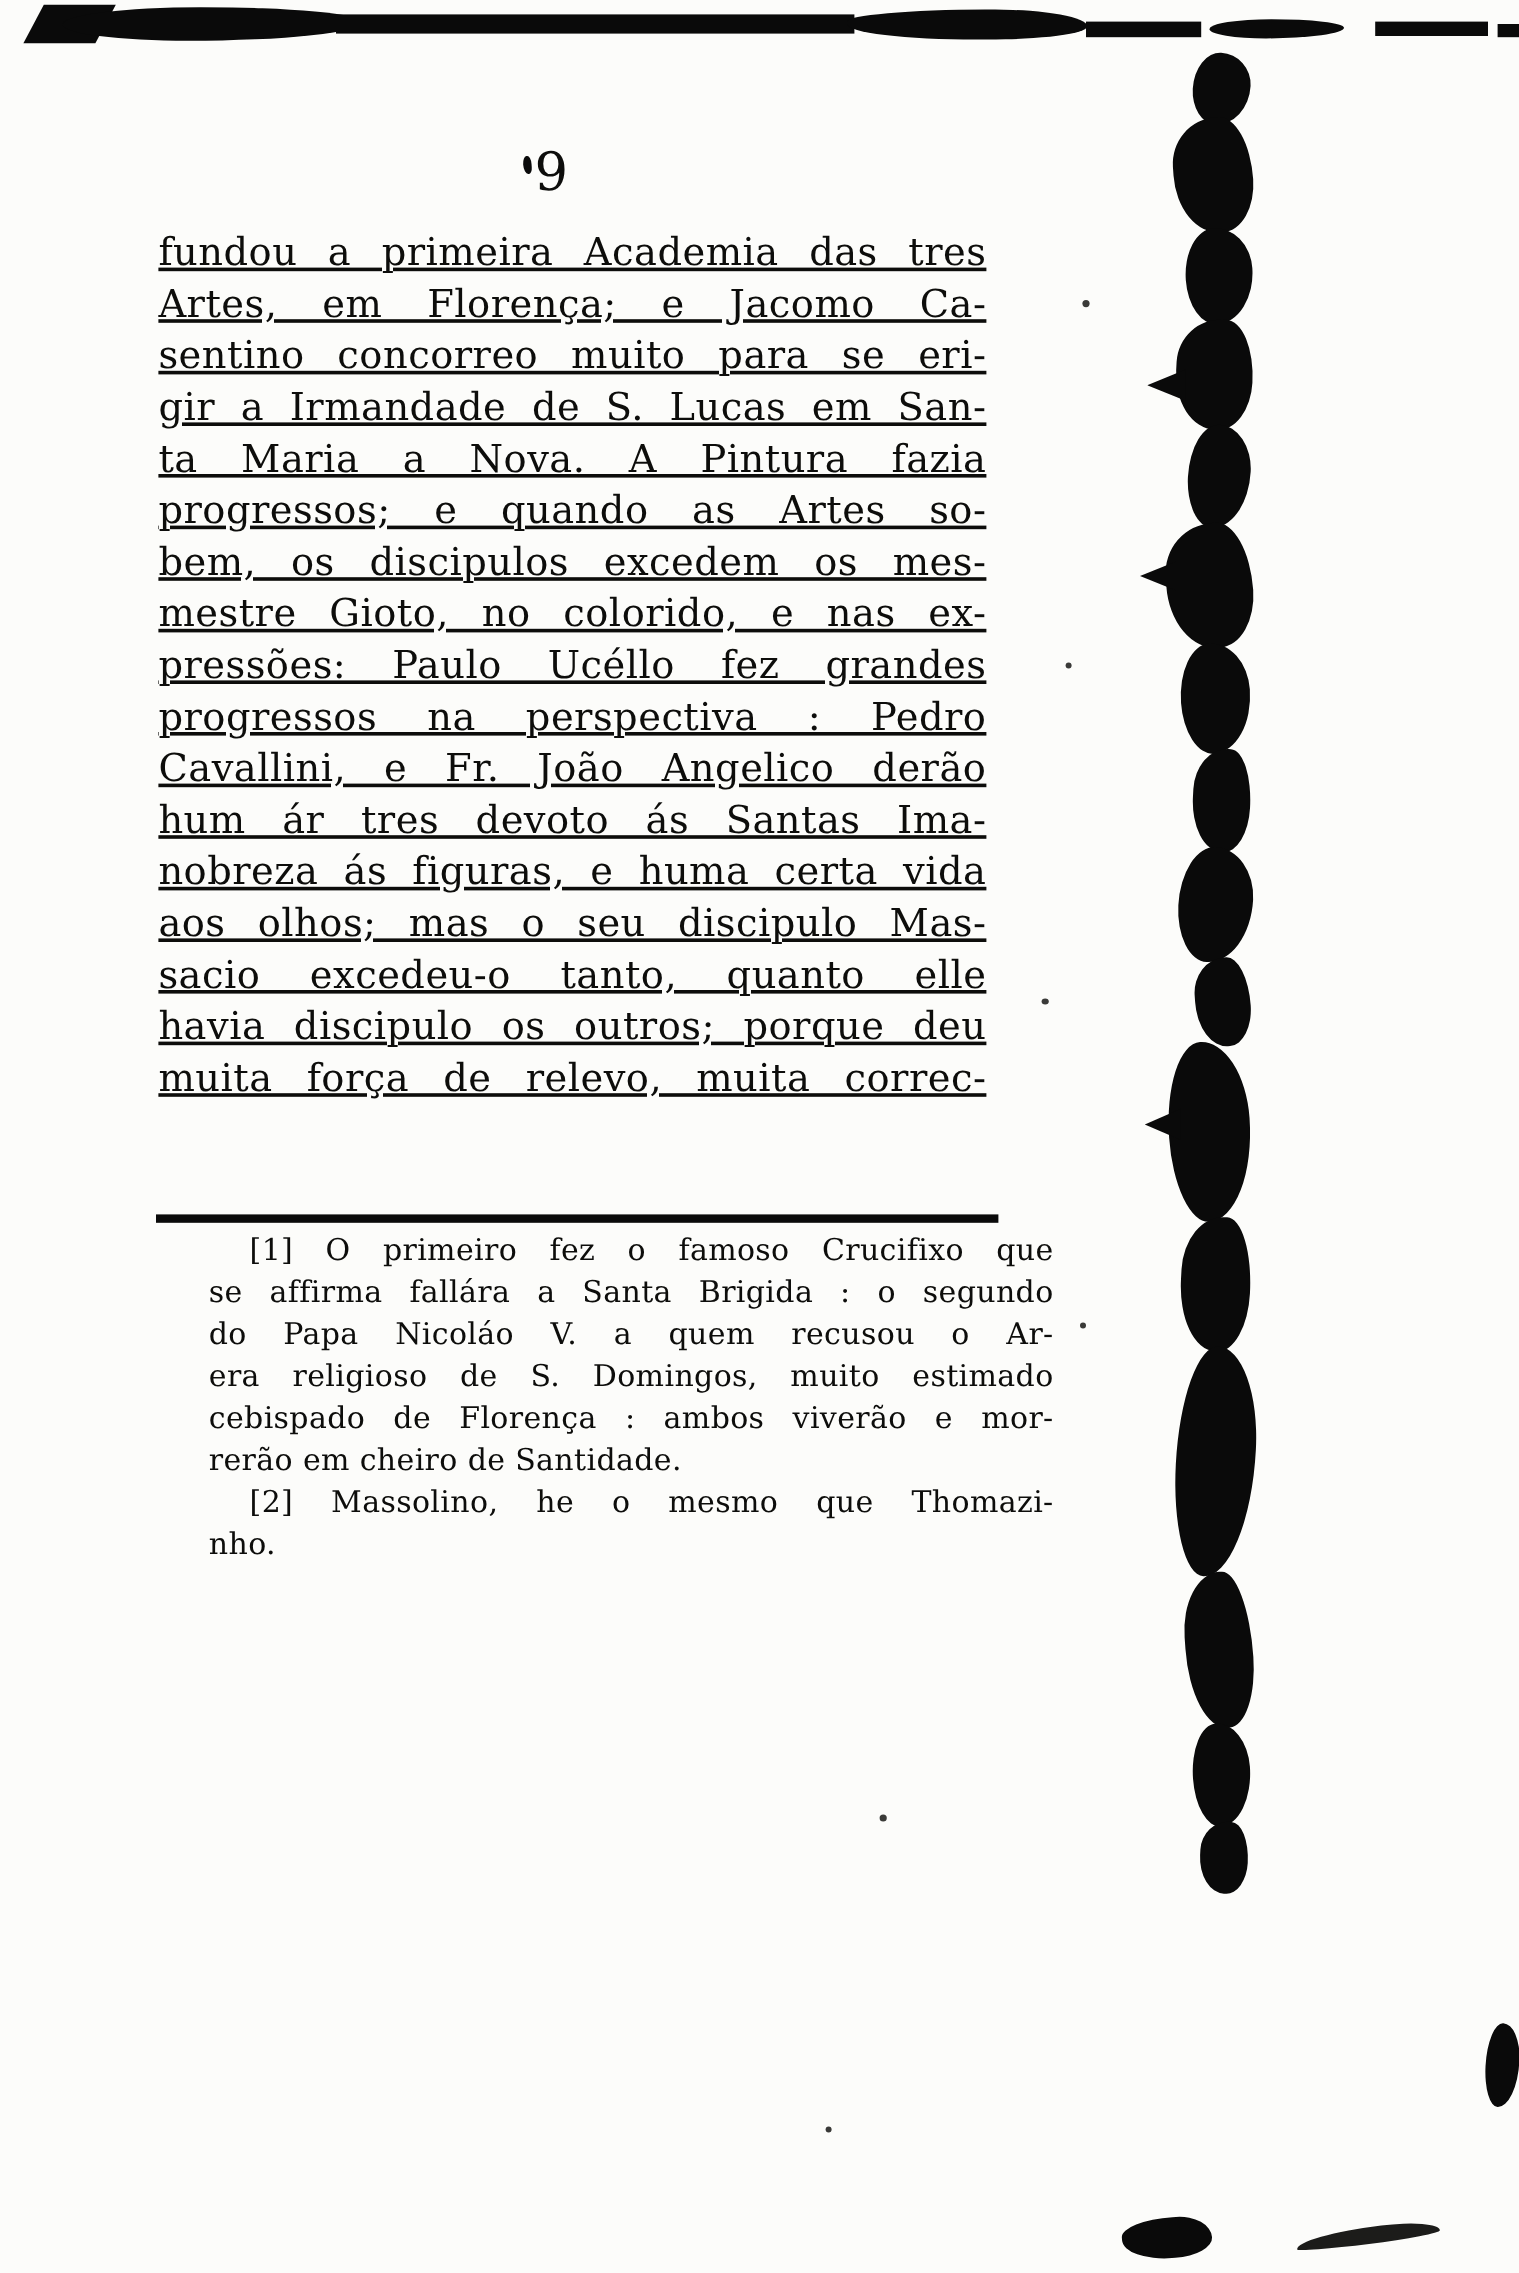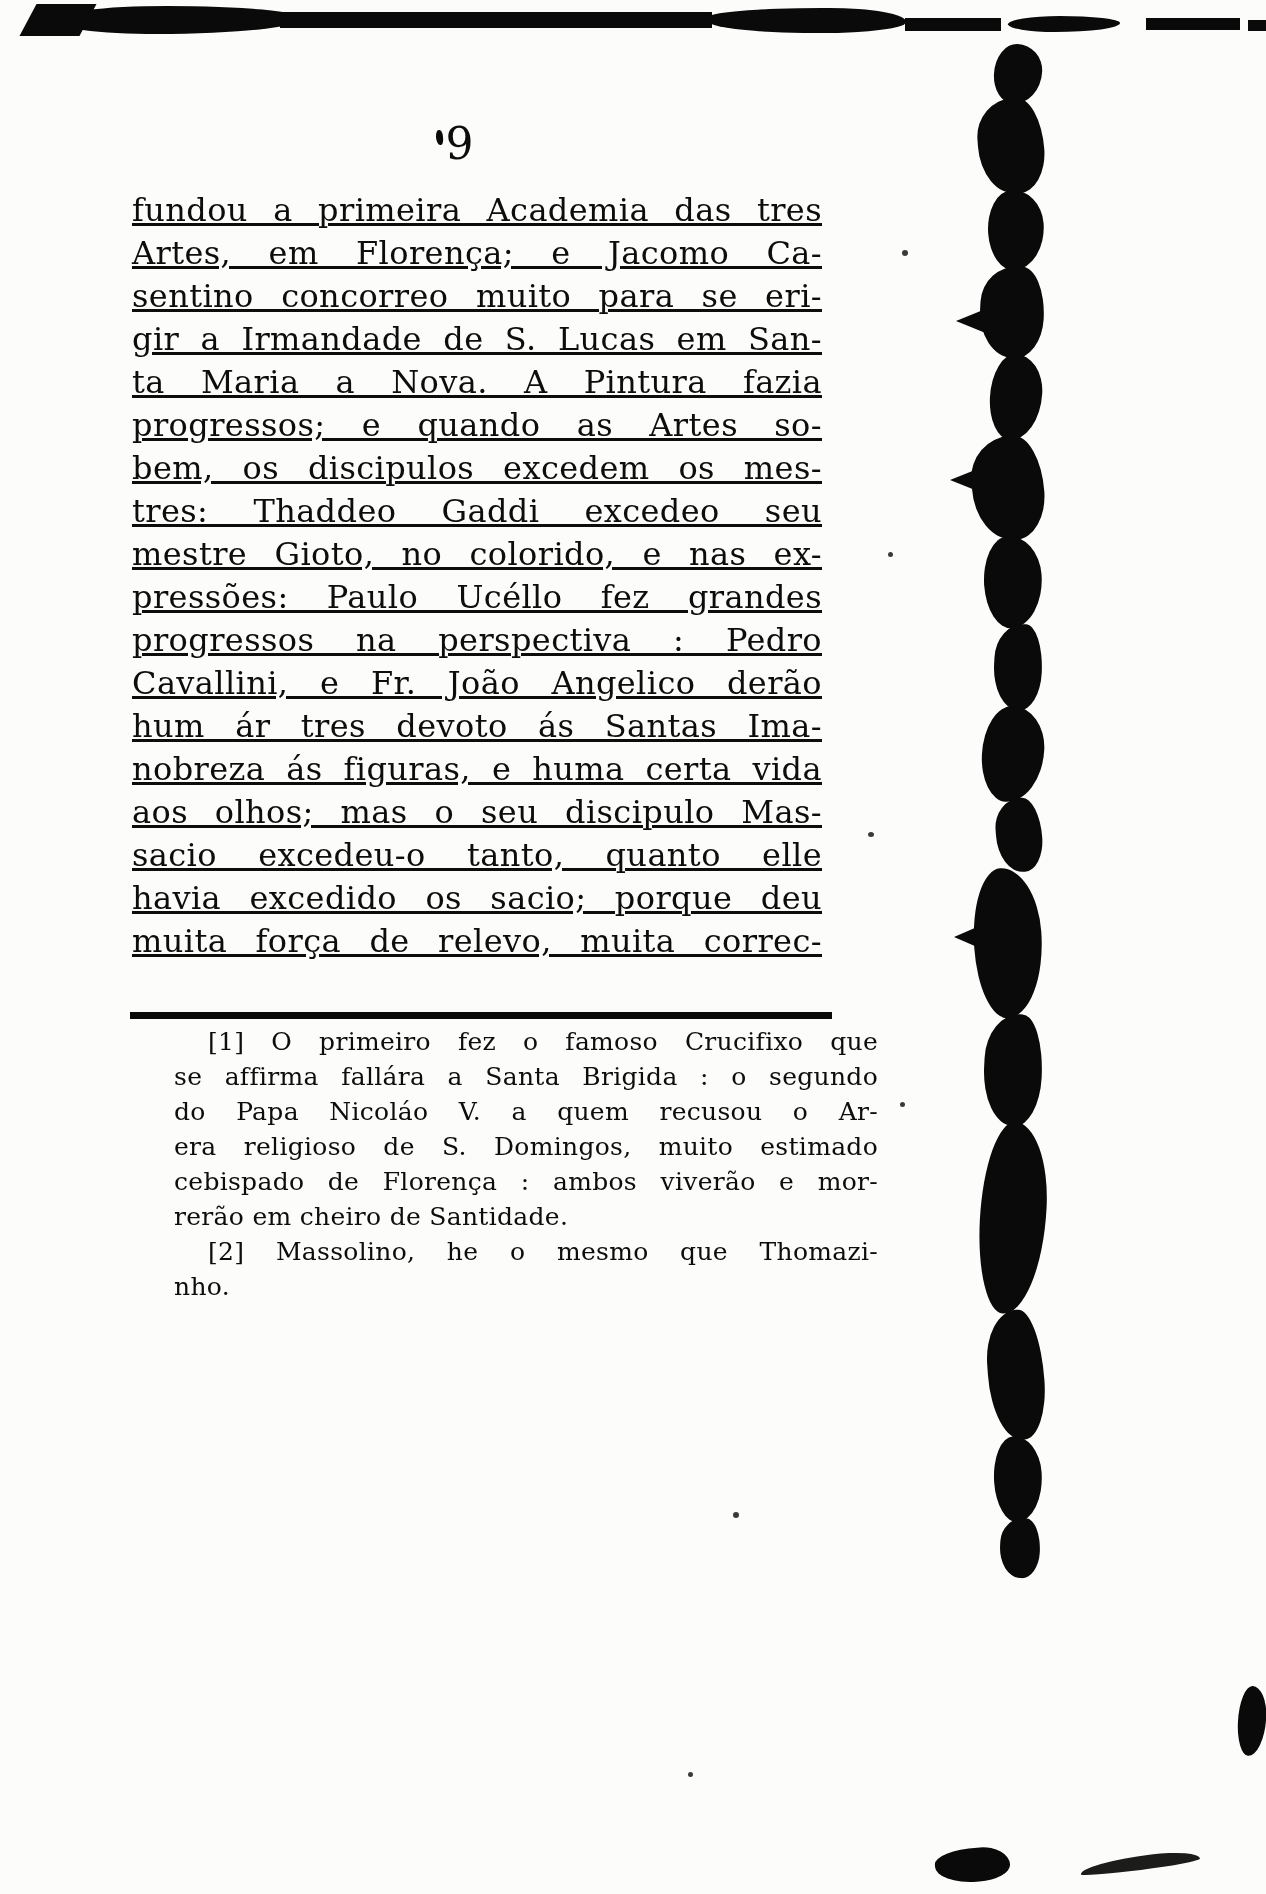--- a/index.html
+++ b/index.html
@@ -81,30 +81,29 @@
   <div class="page-number">9</div>
 
   <div class="body-text">
     <div class="line">fundou a primeira Academia das tres</div>
     <div class="line">Artes, em Florença; e Jacomo Ca-</div>
     <div class="line">sentino concorreo muito para se eri-</div>
     <div class="line">gir a Irmandade de S. Lucas em San-</div>
     <div class="line">ta Maria a Nova. A Pintura fazia</div>
     <div class="line">progressos; e quando as Artes so-</div>
     <div class="line">bem, os discipulos excedem os mes-</div>
-    <div class="line">tres: Thaddeo Gaddi excedeo seu</div>
     <div class="line">mestre Gioto, no colorido, e nas ex-</div>
     <div class="line">pressões: Paulo Ucéllo fez grandes</div>
     <div class="line">progressos na perspectiva : Pedro</div>
     <div class="line">Cavallini, e Fr. João Angelico derão</div>
     <div class="line">hum ár tres devoto ás Santas Ima-</div>
     <div class="line">nobreza ás figuras, e huma certa vida</div>
     <div class="line">aos olhos; mas o seu discipulo Mas-</div>
     <div class="line">sacio excedeu-o tanto, quanto elle</div>
-    <div class="line">havia excedido os sacio; porque deu</div>
+    <div class="line">havia discipulo os outros; porque deu</div>
     <div class="line">muita força de relevo, muita correc-</div>
   </div>
 
   <div class="separator-rule"></div>
 
   <div class="footnotes">
     <div class="line indent">[1] O primeiro fez o famoso Crucifixo que</div>
     <div class="line">se affirma fallára a Santa Brigida : o segundo</div>
     <div class="line">do Papa Nicoláo V. a quem recusou o Ar-</div>
     <div class="line">era religioso de S. Domingos, muito estimado</div>

